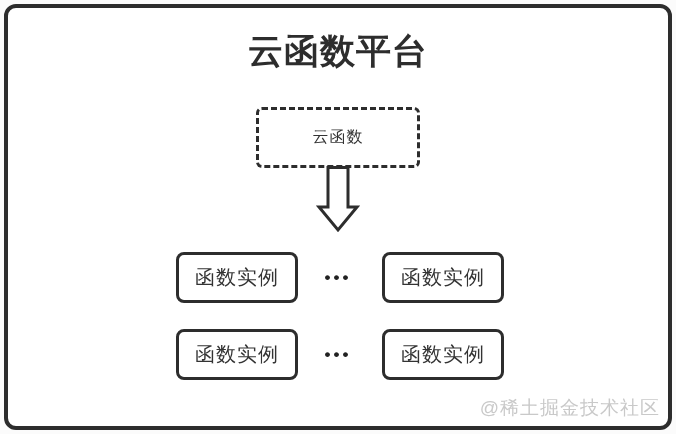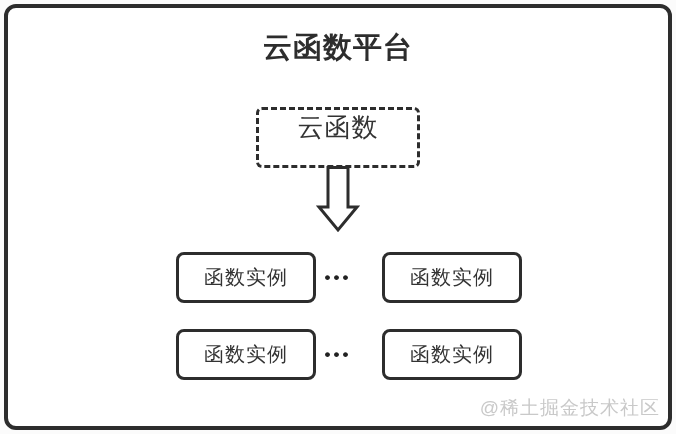--- a/index.html
+++ b/index.html
@@ -20,52 +20,52 @@
     left: 4px; top: 4px; right: 4px; bottom: 4px;
     background: #ffffff;
     border: 4px solid #2d2d2d;
     border-radius: 12px;
   }
   .title {
     position: absolute;
     left: 0; right: 0;
     top: 28px;
     text-align: center;
-    font-size: 29px;
+    font-size: 35px;
     font-weight: bold;
     letter-spacing: 1px;
     color: #2d2d2d;
   }
   .dashed-box {
     position: absolute;
     left: 256px;
     top: 107px;
     width: 164px;
     height: 61px;
     box-sizing: border-box;
     border: 3px dashed #2d2d2d;
     border-radius: 6px;
     background: #ffffff;
     display: flex;
-    align-items: flex-start;
+    align-items: center;
     justify-content: center;
-    font-size: 26px;
+    font-size: 16px;
     color: #333333;
     letter-spacing: 1px;
   }
   .down-arrow {
     position: absolute;
     left: 316px;
     top: 166px;
     width: 44px;
     height: 67px;
   }
   .instance-box {
     position: absolute;
-    width: 140px;
+    width: 122px;
     height: 51px;
     box-sizing: border-box;
     border: 3px solid #2d2d2d;
     border-radius: 8px;
     background: #ffffff;
     display: flex;
     align-items: center;
     justify-content: center;
     font-size: 20px;
     color: #333333;

